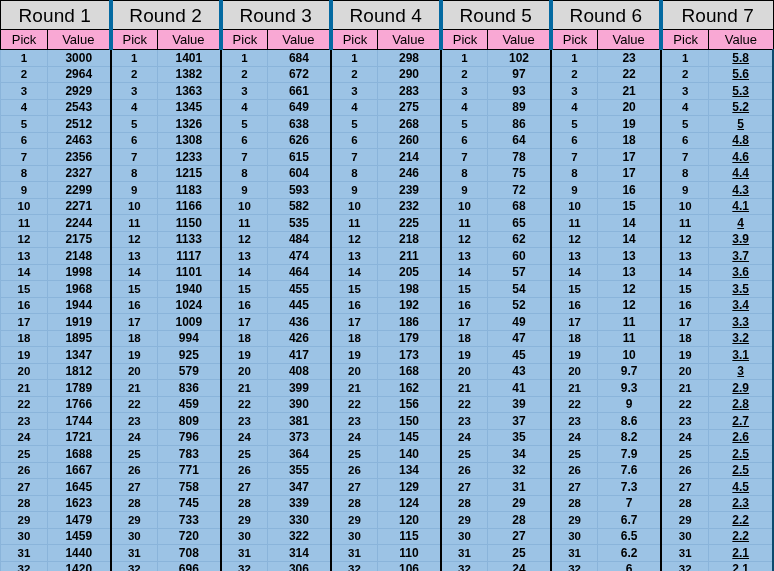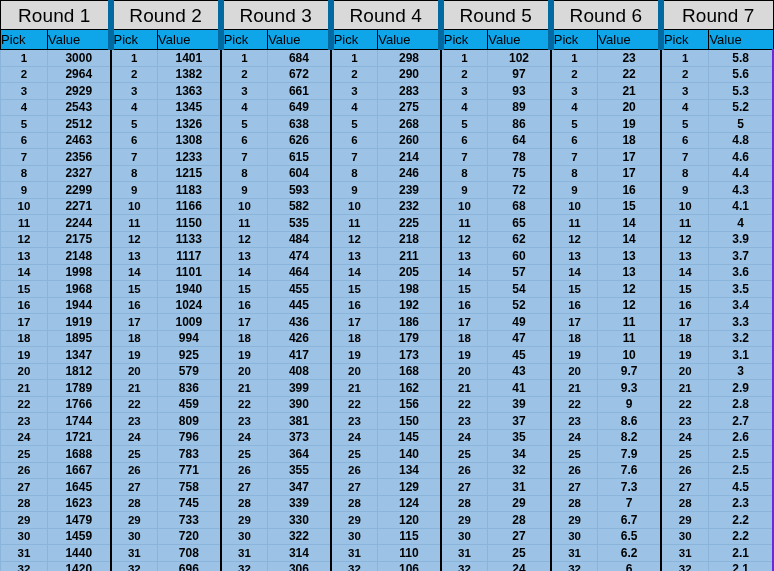--- a/index.html
+++ b/index.html
@@ -40,35 +40,35 @@
     line-height: 1;
     height: 28px;
     text-align: center;
     vertical-align: middle;
     border: 1px solid #000000;
     padding: 0;
     letter-spacing: 0.1px;
   }
   
   tr.sub-row th {
-    background: #0ea5e9;
+    background: #f9a8d4;
     color: #000000;
     font-weight: 400;
     font-size: 13px;
     line-height: 1;
     height: 19px;
-    text-align: left;
+    text-align: center;
     vertical-align: middle;
     border: 1px solid #000000;
     border-top: 1px solid #000000;
     padding: 0;
   }
   tr.sub-row th.sep-left,
   tr.round-row th.sep-left {
-    border-left: 6px solid #0369a1;
+    border-left: 4px solid #0369a1;
     margin-left: 12px;
   }
 
   
   td.cell {
     background: #9cc3e5;
     color: #000000;
     font-size: 12px;
     font-weight: bold;
     text-align: center;
@@ -78,21 +78,22 @@
     border-top: 1px solid #8ab4da;
     border-bottom: 1px solid #8ab4da;
     border-left: 1px solid #8ab4da;
     border-right: 1px solid #8ab4da;
   }
   td.cell.pickcell { font-size: 11.5px; }
   td.cell.sep-left {
     border-left: 2px solid #000000;
   }
   td.cell.last {
-    border-right: 2px solid #6d28d9;
+    border-right: 2px solid #0c4a6e;
+    text-decoration: underline;
   }
   tr.data-row:first-of-type td.cell { border-top: 1px solid #000000; }
 </style>
 </head>
 <body>
 
 <div id="sheet">
   <table class="draft">
     <colgroup>
         <col class="pick">

